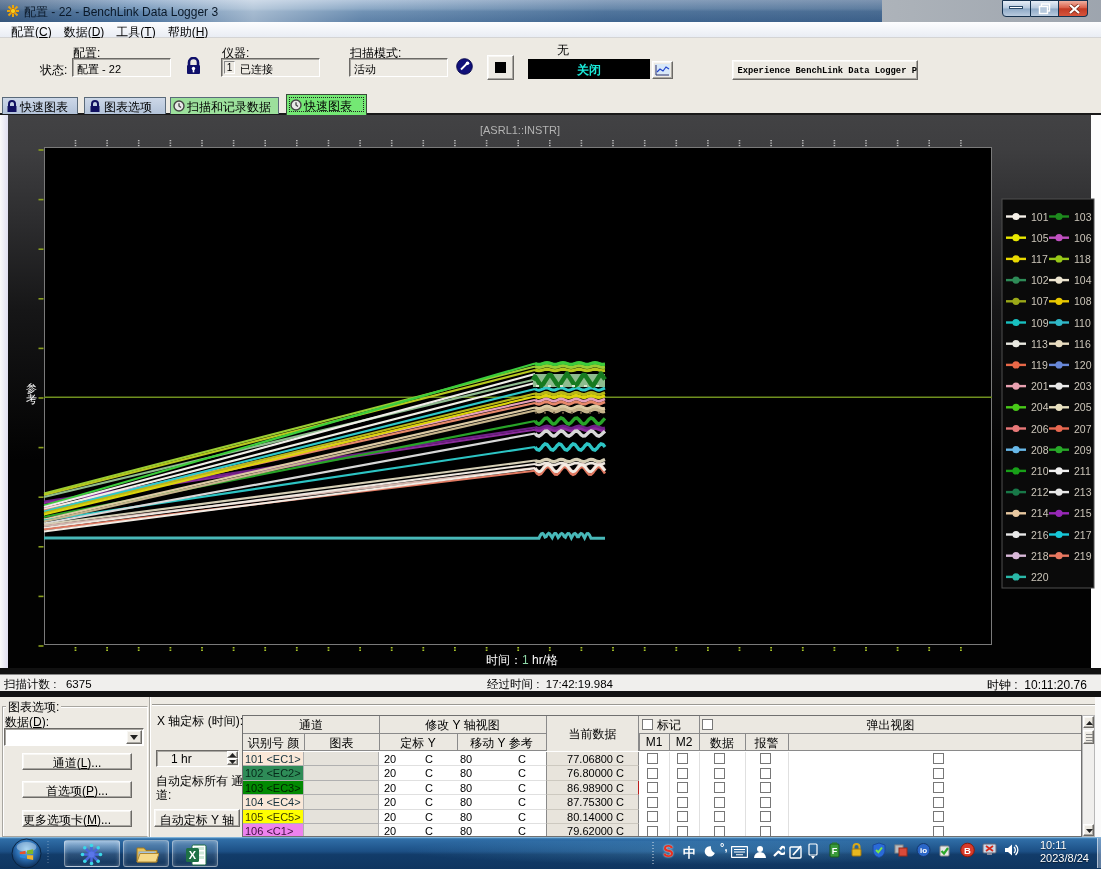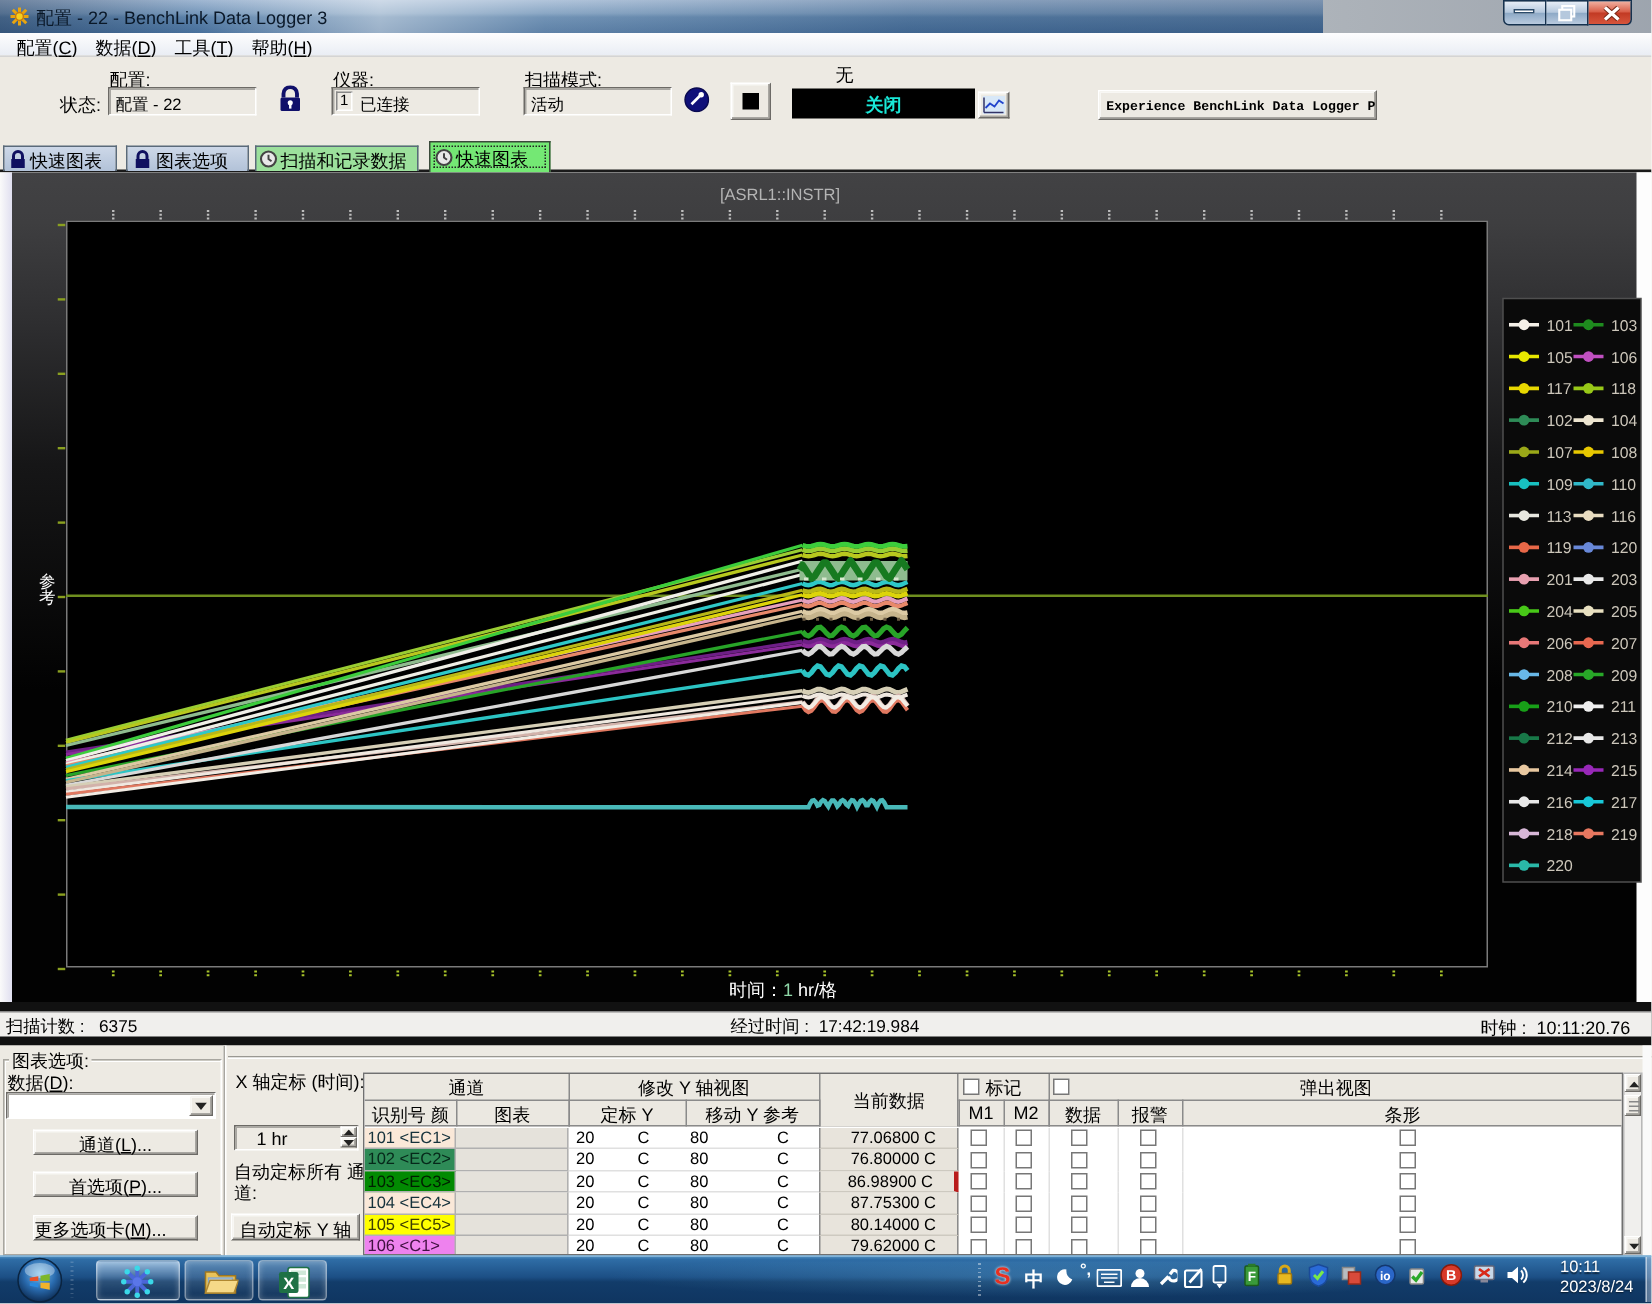--- a/index.html
+++ b/index.html
@@ -392,21 +392,20 @@
 <div class="cb" style="left:459px;top:3px"></div>
 <div class="ab b" style="left:456px;top:1px;width:383px;text-align:center;font-size:12px">弹出视图</div>
 <div class="ab b" style="left:0px;top:19px;width:61px;text-align:center;font-size:12px;white-space:nowrap">识别号 颜</div>
 <div class="ab b" style="left:61px;top:19px;width:75px;text-align:center;font-size:12px;white-space:nowrap">图表</div>
 <div class="ab b" style="left:136px;top:19px;width:78px;text-align:center;font-size:12px;white-space:nowrap">定标 Y</div>
 <div class="ab b" style="left:214px;top:19px;width:89px;text-align:center;font-size:12px;white-space:nowrap">移动 Y 参考</div>
 <div class="ab b" style="left:396px;top:19px;width:30px;text-align:center;font-size:12px;white-space:nowrap">M1</div>
 <div class="ab b" style="left:426px;top:19px;width:30px;text-align:center;font-size:12px;white-space:nowrap">M2</div>
 <div class="ab b" style="left:456px;top:19px;width:46px;text-align:center;font-size:12px;white-space:nowrap">数据</div>
 <div class="ab b" style="left:502px;top:19px;width:43px;text-align:center;font-size:12px;white-space:nowrap">报警</div>
-<div class="ab b" style="left:545px;top:19px;width:294px;text-align:center;font-size:12px;white-space:nowrap">条形</div>
 <div class="ab" style="left:61px;top:17px;width:1px;height:18px;background:#8a8a8a"></div>
 <div class="ab" style="left:136px;top:17px;width:1px;height:18px;background:#8a8a8a"></div>
 <div class="ab" style="left:214px;top:17px;width:1px;height:18px;background:#8a8a8a"></div>
 <div class="ab" style="left:303px;top:17px;width:1px;height:18px;background:#8a8a8a"></div>
 <div class="ab" style="left:396px;top:17px;width:1px;height:18px;background:#8a8a8a"></div>
 <div class="ab" style="left:426px;top:17px;width:1px;height:18px;background:#8a8a8a"></div>
 <div class="ab" style="left:456px;top:17px;width:1px;height:18px;background:#8a8a8a"></div>
 <div class="ab" style="left:502px;top:17px;width:1px;height:18px;background:#8a8a8a"></div>
 <div class="ab" style="left:545px;top:17px;width:1px;height:18px;background:#8a8a8a"></div>
 <div class="ab" style="left:0;top:35.5px;width:61px;height:14.55px;background:#fae8d8;border-bottom:1px solid #b0b0b0;border-right:1px solid #b0b0b0;color:#16323c;font-size:11px;padding:1px 0 0 2px;white-space:nowrap">101 &lt;EC1&gt;</div>
@@ -443,21 +442,21 @@
 <div class="ab" style="left:456px;top:50.0px;width:1px;height:14.55px;background:#e0e0e0"></div>
 <div class="ab" style="left:502px;top:50.0px;width:1px;height:14.55px;background:#e0e0e0"></div>
 <div class="ab" style="left:545px;top:50.0px;width:1px;height:14.55px;background:#e0e0e0"></div>
 <div class="ab" style="left:0;top:64.6px;width:61px;height:14.55px;background:#028a02;border-bottom:1px solid #b0b0b0;border-right:1px solid #b0b0b0;color:#002000;font-size:11px;padding:1px 0 0 2px;white-space:nowrap">103 &lt;EC3&gt;</div>
 <div class="ab" style="left:61px;top:64.6px;width:75px;height:14.55px;background:#e5e2db;border-bottom:1px solid #b0b0b0;border-right:1px solid #b0b0b0"></div>
 <div class="ab" style="left:136px;top:64.6px;width:167px;height:14.55px;border-bottom:1px solid #e0e0e0"></div>
 <div class="ab" style="left:141px;top:65.6px;font-size:11px">20</div>
 <div class="ab" style="left:182px;top:65.6px;font-size:11px">C</div>
 <div class="ab" style="left:217px;top:65.6px;font-size:11px">80</div>
 <div class="ab" style="left:275px;top:65.6px;font-size:11px">C</div>
-<div class="ab" style="left:303px;top:64.6px;width:93px;height:14.55px;background:#e8e4dc;border-left:1px solid #8a8a8a;border-right:3px solid #b91c1c;border-bottom:1px solid #cdc9c0;font-size:11px;text-align:right;padding:1px 14px 0 0">86.98900 C</div>
+<div class="ab" style="left:303px;top:64.6px;width:93px;height:14.55px;background:#e8e4dc;border-left:1px solid #8a8a8a;border-right:1px solid #b91c1c;border-bottom:1px solid #cdc9c0;font-size:11px;text-align:right;padding:1px 14px 0 0">86.98900 C</div>
 <div class="cb" style="left:404px;top:66.1px"></div>
 <div class="cb" style="left:434px;top:66.1px"></div>
 <div class="cb" style="left:471px;top:66.1px"></div>
 <div class="cb" style="left:517px;top:66.1px"></div>
 <div class="cb" style="left:690px;top:66.1px"></div>
 <div class="ab" style="left:426px;top:64.6px;width:1px;height:14.55px;background:#e0e0e0"></div>
 <div class="ab" style="left:456px;top:64.6px;width:1px;height:14.55px;background:#e0e0e0"></div>
 <div class="ab" style="left:502px;top:64.6px;width:1px;height:14.55px;background:#e0e0e0"></div>
 <div class="ab" style="left:545px;top:64.6px;width:1px;height:14.55px;background:#e0e0e0"></div>
 <div class="ab" style="left:0;top:79.2px;width:61px;height:14.55px;background:#fae8d8;border-bottom:1px solid #b0b0b0;border-right:1px solid #b0b0b0;color:#16323c;font-size:11px;padding:1px 0 0 2px;white-space:nowrap">104 &lt;EC4&gt;</div>

